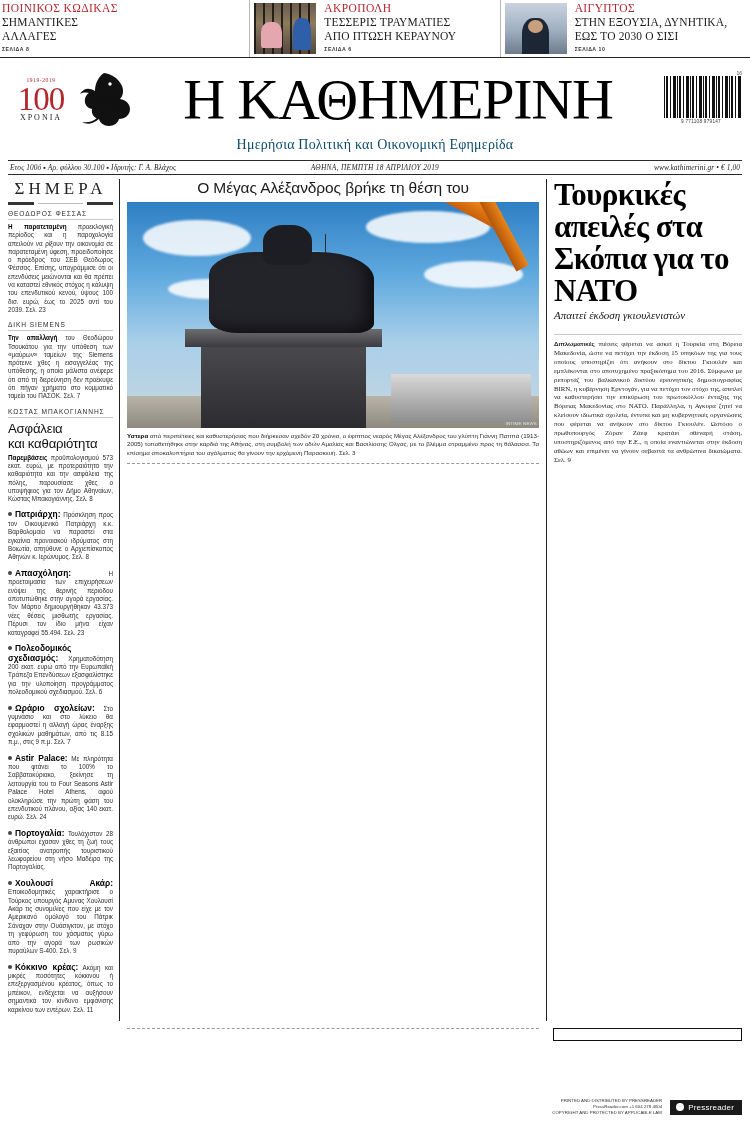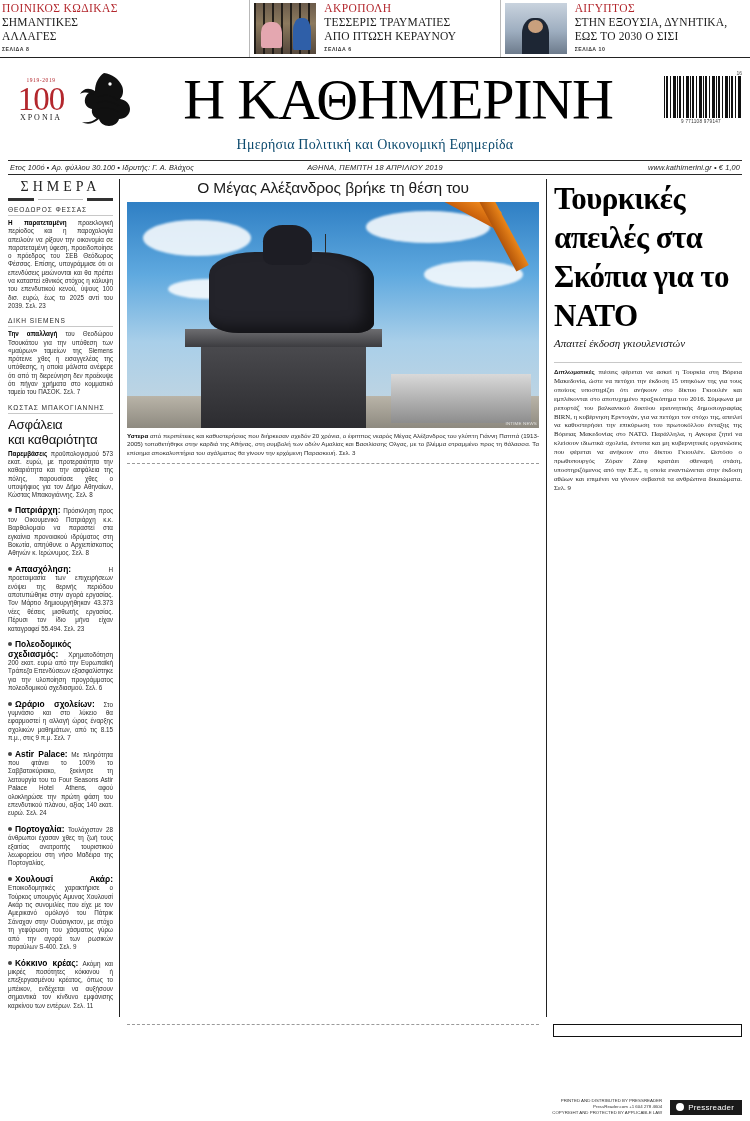--- a/index.html
+++ b/index.html
@@ -195,21 +195,21 @@
     margin-top: 1px;
     letter-spacing: .2px;
   }
   .mast-info {
     display: flex;
     align-items: center;
     border-top: 1px solid #2a2a2a;
     border-bottom: 1px solid #2a2a2a;
     margin: 6px 8px 0 8px;
     padding: 2px 2px;
-    font-family: Liberation Sans, sans-serif;
+    font-family: Liberation Serif, serif;
     font-style: italic;
     font-size: 7.4px;
     color: #1c1c1c;
     letter-spacing: .1px;
   }
   .mast-info .left  { flex: 1 1 0; text-align: left; }
   .mast-info .mid   { flex: 1 1 0; text-align: center; letter-spacing: .3px;}
   .mast-info .right { flex: 1 1 0; text-align: right; }
 
   
@@ -236,21 +236,21 @@
     width: 196px;
     border-left: 1px solid #222;
     padding-left: 7px;
     box-sizing: border-box;
   }
 
   
   .today-title {
     text-align: center;
     font-family: "Liberation Serif", serif;
-    font-size: 14px;
+    font-size: 17px;
     letter-spacing: 4px;
     color: #222;
     padding-bottom: 3px;
   }
   .today-rule {
     display: flex;
     align-items: center;
     justify-content: space-between;
     margin-bottom: 5px;
   }
@@ -391,21 +391,21 @@
     border-bottom: 1px dashed #9a9a9a;
   }
   .photo-caption b { color:#000; }
 
   .hr-dashed { border:0; border-top:1px dashed #9a9a9a; margin: 7px 0 0 0; }
 
   
   .lead-head {
     font-family: "Liberation Serif", serif;
     font-size: 31px;
-    line-height: 39px;
+    line-height: 32px;
     color: #000;
     margin: 0 0 2px 0;
     letter-spacing: -.6px;
   }
   .lead-sub {
     font-family: "Liberation Serif", serif;
     font-style: italic;
     font-size: 11px;
     line-height: 13px;
     color: #171717;

